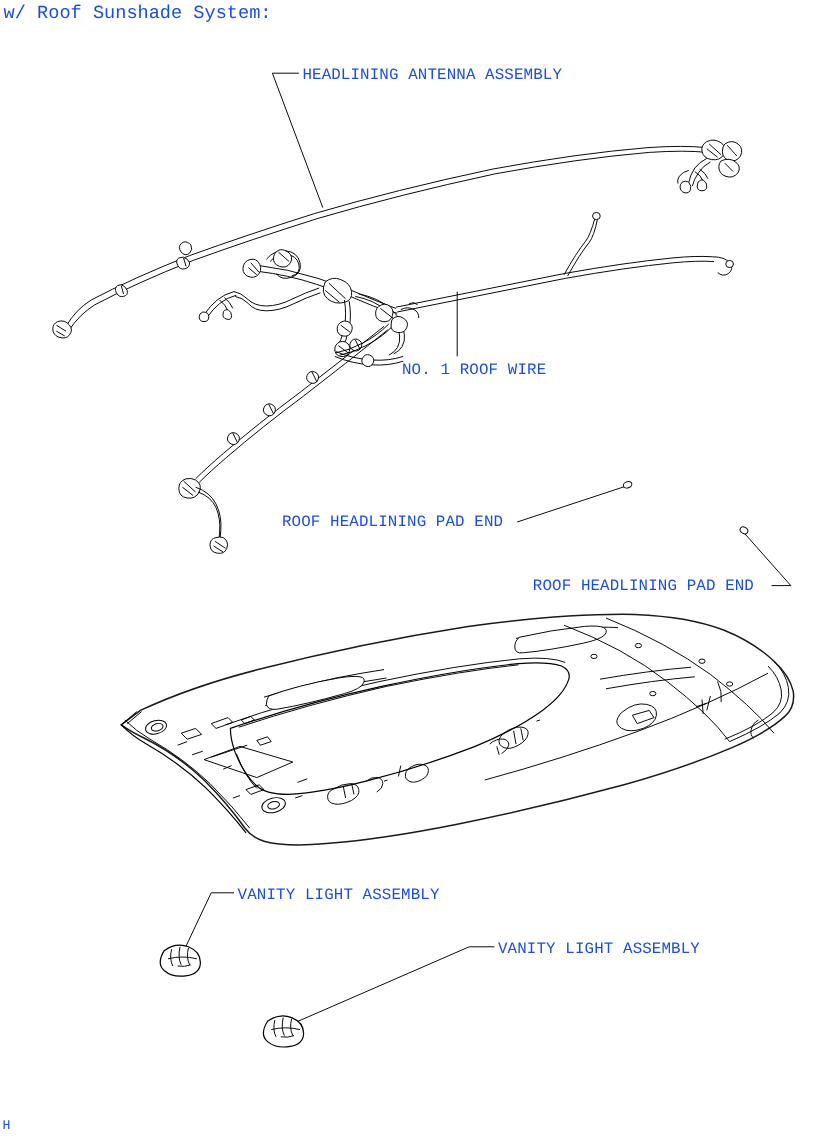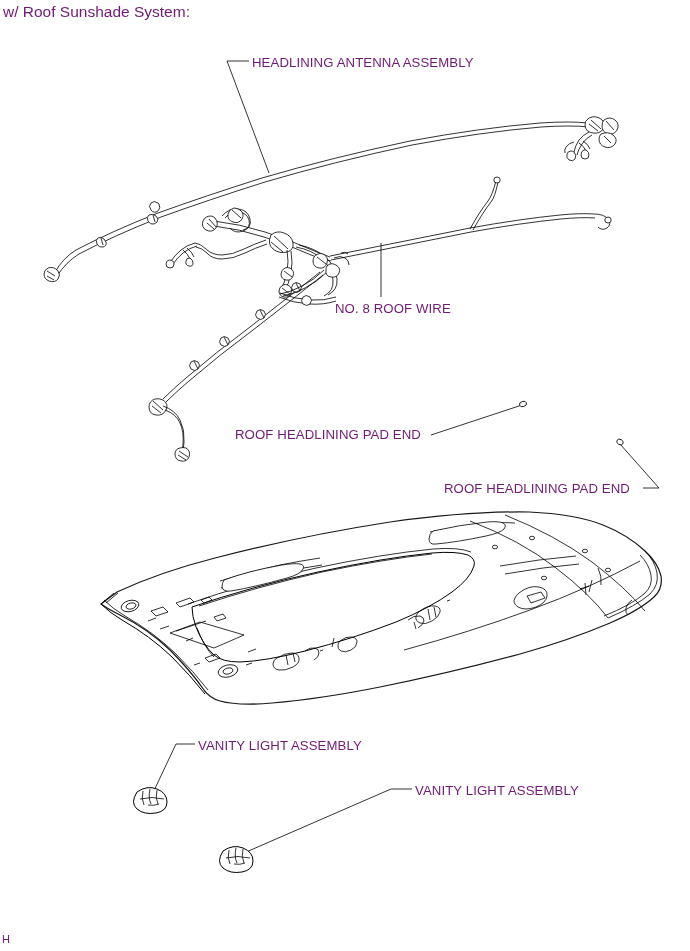--- a/index.html
+++ b/index.html
@@ -18,22 +18,22 @@
   #canvas {
     position: absolute;
     left: 0;
     top: 0;
     width: 690px;
     height: 951px;
   }
   .label {
     position: absolute;
     white-space: nowrap;
-    font-family: Liberation Sans, sans-serif;
-    color: #701a75;
+    font-family: Liberation Mono, monospace;
+    color: #1d4ed8;
     line-height: 1;
   }
   #section-heading {
     left: 3px;
     top: 4px;
     font-size: 15.5px;
   }
   .callout {
     font-size: 13.2px;
     letter-spacing: 0.1px;
@@ -322,21 +322,21 @@
     <path class="ln-t" d="M226 858 q12 -3 24 0"></path>
     <path class="ln-t" d="M234 864 q6 1 11 -1"></path>
   </g>
 
 </svg>
 
 <div class="label" id="section-heading">w/ Roof Sunshade System:</div>
 
 <div class="label callout" id="callout-amplifier">HEADLINING ANTENNA ASSEMBLY</div>
 
-<div class="label callout" id="callout-roofwire">NO. 8 ROOF WIRE</div>
+<div class="label callout" id="callout-roofwire">NO. 1 ROOF WIRE</div>
 
 <div class="label callout" id="callout-padend-1">ROOF HEADLINING PAD END</div>
 
 <div class="label callout" id="callout-padend-2">ROOF HEADLINING PAD END</div>
 
 <div class="label callout" id="callout-vanity-1">VANITY LIGHT ASSEMBLY</div>
 
 <div class="label callout" id="callout-vanity-2">VANITY LIGHT ASSEMBLY</div>
 
 <div class="label" id="page-marker">H</div>

